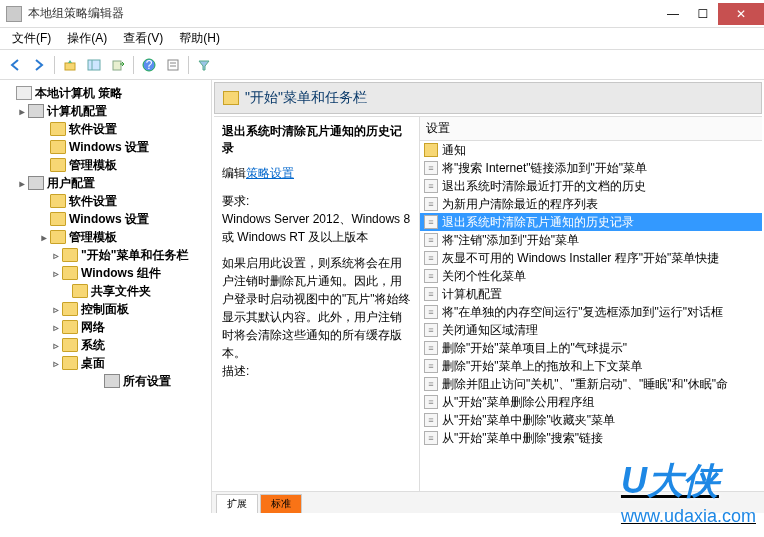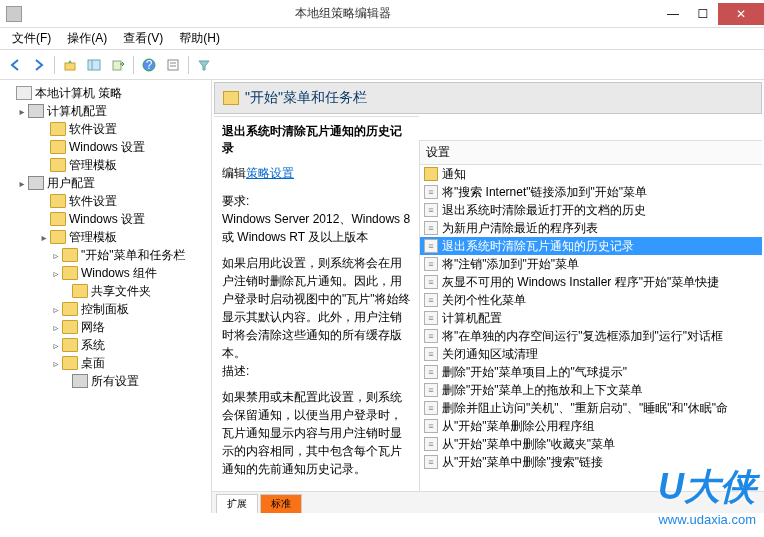--- a/index.html
+++ b/index.html
@@ -1,39 +1,39 @@
 <!DOCTYPE html>
 <html><head>
 <meta charset="utf-8">
 <style>
 * { box-sizing: border-box; margin: 0; padding: 0; font-family: "Microsoft YaHei", "Segoe UI", sans-serif; font-size: 12px; }
 body { width: 764px; height: 537px; background: #fff; overflow: hidden; position: relative; }
 
 
 .titlebar { height: 28px; background: #fff; display: flex; align-items: center; border-bottom: 1px solid #ddd; }
 .titlebar .sysicon { width: 16px; height: 16px; margin: 0 6px; background: #ccc; border: 1px solid #999; }
-.titlebar .title { flex: 1; text-align: center; color: #333; }
+.titlebar .title { flex: 1; color: #333; }
 .titlebar .winbtns { display: flex; }
 .titlebar .winbtn { width: 30px; height: 22px; display: flex; align-items: center; justify-content: center; font-family: sans-serif; }
 .titlebar .winbtn.close { background: #c75050; color: #fff; width: 46px; }
 
 
 .menubar { height: 22px; display: flex; align-items: center; padding: 0 4px; border-bottom: 1px solid #ddd; }
 .menubar .menuitem { padding: 2px 8px; cursor: default; }
 
 
 .toolbar { height: 30px; display: flex; align-items: center; padding: 0 4px; border-bottom: 1px solid #ddd; gap: 2px; }
 .toolbar .tbtn { width: 22px; height: 22px; display: flex; align-items: center; justify-content: center; border: 1px solid transparent; }
 .toolbar .sep { width: 1px; height: 18px; background: #ccc; margin: 0 2px; }
 
 
 .main { display: flex; height: 433px; }
 .treepane { width: 212px; border-right: 1px solid #ddd; overflow: auto; padding-top: 4px; }
 .tree ul { list-style: none; padding-left: 0; }
-.tree li { white-space: nowrap; }
+.tree li { white-space: nowrap; font-weight: bold; }
 .tree .node { display: flex; align-items: center; height: 18px; padding-right: 4px; }
 .tree .expander { width: 12px; text-align: center; color: #666; font-size: 10px; cursor: pointer; }
 .tree .icon { width: 16px; height: 14px; margin-right: 3px; }
 .tree .folder { background: #f7d774; border: 1px solid #c9a227; border-radius: 1px; }
 .tree .root-icon { background: #eee; border: 1px solid #999; }
 .tree .cfg-icon { background: #d8d8d8; border: 1px solid #888; }
 .tree .label { color: #000; }
 
 .contentpane { flex: 1; display: flex; flex-direction: column; overflow: hidden; }
 .header { background: #e9e9e9; border: 1px solid #c7c7c7; margin: 2px; padding: 6px 8px; display: flex; align-items: center; }
@@ -41,36 +41,36 @@
 .header .htitle { font-size: 14px; color: #0a3a6a; }
 
 .columns { flex: 1; display: flex; overflow: hidden; margin: 0 2px; }
 .descpane { width: 205px; border-top: 1px solid #ddd; padding: 6px 8px; overflow: auto; }
 .descpane .settingname { font-weight: bold; margin-bottom: 8px; }
 .descpane .editlink { margin-bottom: 10px; }
 .descpane .editlink a { color: #0066cc; text-decoration: underline; cursor: pointer; text-align: center; }
 .descpane .sect { margin-bottom: 8px; }
 .descpane p { line-height: 1.5; }
 
-.listpane { flex: 1; border-left: 1px solid #ddd; border-top: 1px solid #ddd; overflow: auto; margin-top: 24px; }
+.listpane { flex: 1; border-left: 1px solid #ddd; border-top: 1px solid #ddd; overflow: auto; }
 .listheader { padding: 3px 6px; border-bottom: 1px solid #ddd; background: #fafafa; position: sticky; top: 0; }
 .settinglist .item { display: flex; align-items: center; height: 18px; padding: 0 4px; white-space: nowrap; }
 .settinglist .item.selected { background: #3399ff; color: #fff; }
 .settinglist .iicon { width: 14px; height: 14px; margin-right: 4px; border: 1px solid #b0b0b0; background: #f6f6f6; display: inline-flex; align-items: center; justify-content: center; font-size: 9px; color: #888; }
 .settinglist .iicon.folder { background: #f7d774; border-color: #c9a227; }
 
 .tabs { height: 22px; border-top: 1px solid #ddd; display: flex; align-items: flex-end; padding-left: 4px; background: #f4f4f4; }
 .tabs .tab { padding: 2px 10px; border: 1px solid #ccc; border-bottom: none; background: #fff; margin-right: 2px; font-size: 10px; cursor: pointer; }
 .tabs .tab.inactive { background: #f97316; }
 
 .statusbar { height: 22px; border-top: 1px solid #ddd; display: flex; align-items: center; padding: 0 8px; color: #333; margin-top: 44px; }
 
-.watermark { position: absolute; right: 8px; bottom: 10px; text-align: right; pointer-events: none; }
+.watermark { position: absolute; right: 8px; bottom: 10px; pointer-events: none; text-decoration: underline; }
 .watermark .big { font-size: 36px; font-weight: bold; color: #1e88e5; font-style: italic; text-shadow: 0 0 4px rgba(255,255,255,.8); }
-.watermark .url { color: #1e88e5; font-size: 13px; }
+.watermark .url { color: #1e88e5; font-size: 18px; }
 </style>
 </head>
 <body>
 
 <div class="titlebar">
   <div class="sysicon"></div>
   <div class="title">本地组策略编辑器</div>
   <div class="winbtns">
     <div class="winbtn">—</div>
     <div class="winbtn">☐</div>
@@ -249,21 +249,21 @@
                         </div>
                       </li>
                     <li>
                         <div class="node" style="padding-left:50px">
                           <span class="expander">▹</span>
                           <span class="icon folder"></span>
                           <span class="label">桌面</span>
                         </div>
                       </li>
                     <li>
-                        <div class="node" style="padding-left:60px">
+                        <div class="node" style="padding-left:92px">
                           <span class="expander"></span>
                           <span class="icon cfg-icon"></span>
                           <span class="label">所有设置</span>
                         </div>
                       </li>
                   </ul>
                 </li>
               </ul>
             </li>
           </ul>
@@ -285,23 +285,20 @@
           <span>编辑</span><a>策略设置</a>
         </div>
         <div class="sect">
           <p>要求:</p>
           <p>Windows Server 2012、Windows 8 或 Windows RT 及以上版本</p>
         </div>
         <div class="sect">
           <p>如果启用此设置，则系统将会在用户注销时删除瓦片通知。因此，用户登录时启动视图中的"瓦片"将始终显示其默认内容。此外，用户注销时将会清除这些通知的所有缓存版本。</p>
           <p>描述:</p>
         </div>
-        <div class="sect">
-          <p>如果禁用或未配置此设置，则系统会保留通知，以便当用户登录时，瓦片通知显示内容与用户注销时显示的内容相同，其中包含每个瓦片通知的先前通知历史记录。</p>
-        </div>
       </div>
 
       <div class="listpane">
         <div class="listheader">设置</div>
         <div class="settinglist">
           <div class="item">
               <span class="iicon folder"></span>
               <span>通知</span>
             </div>
           <div class="item">

